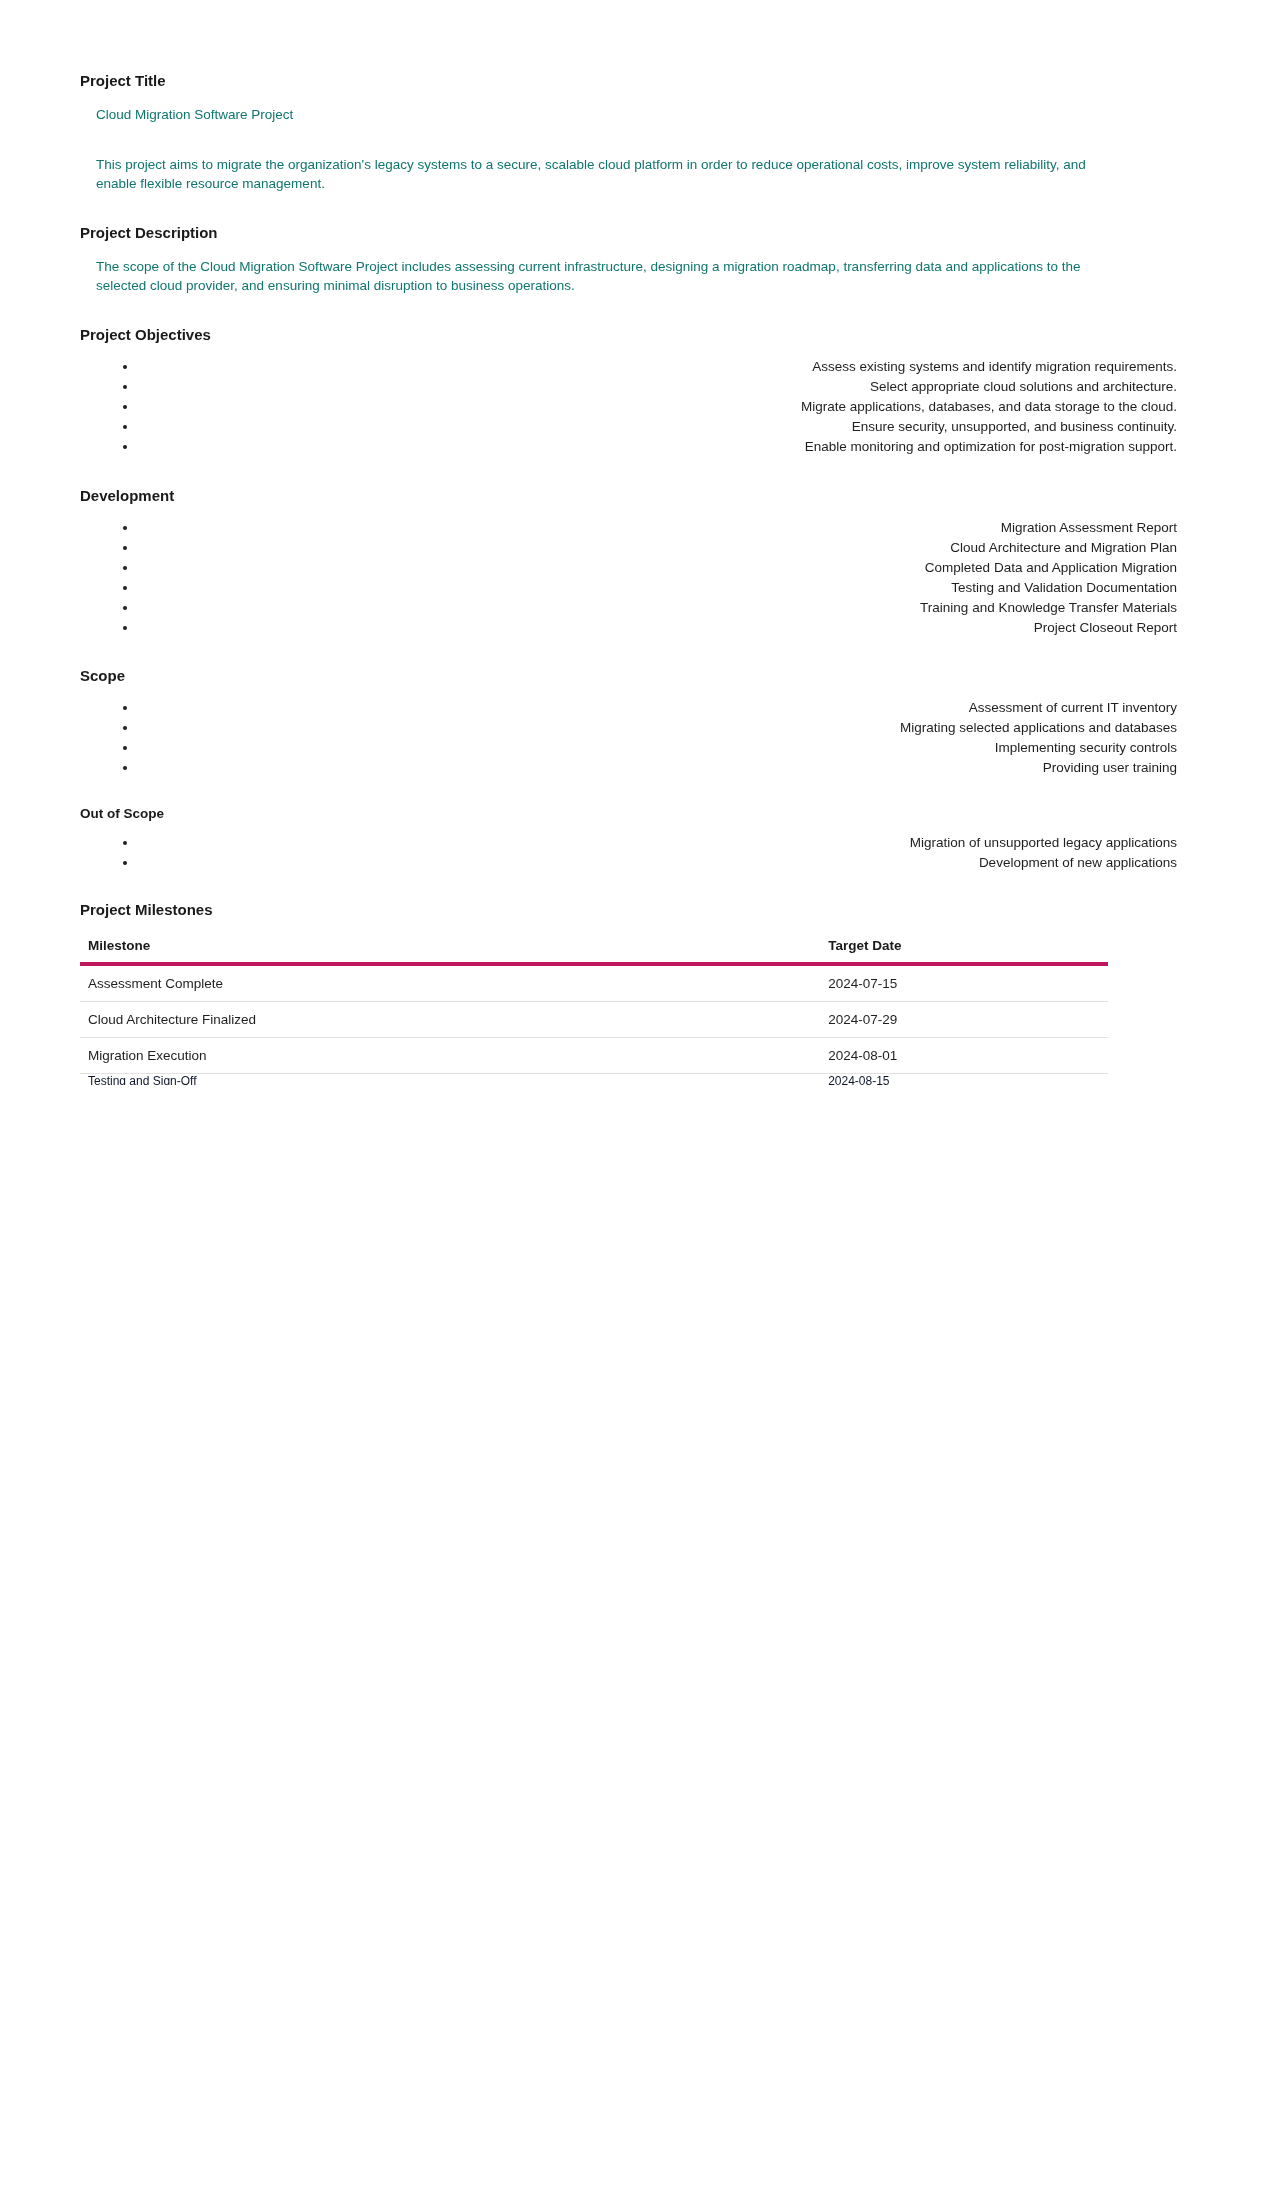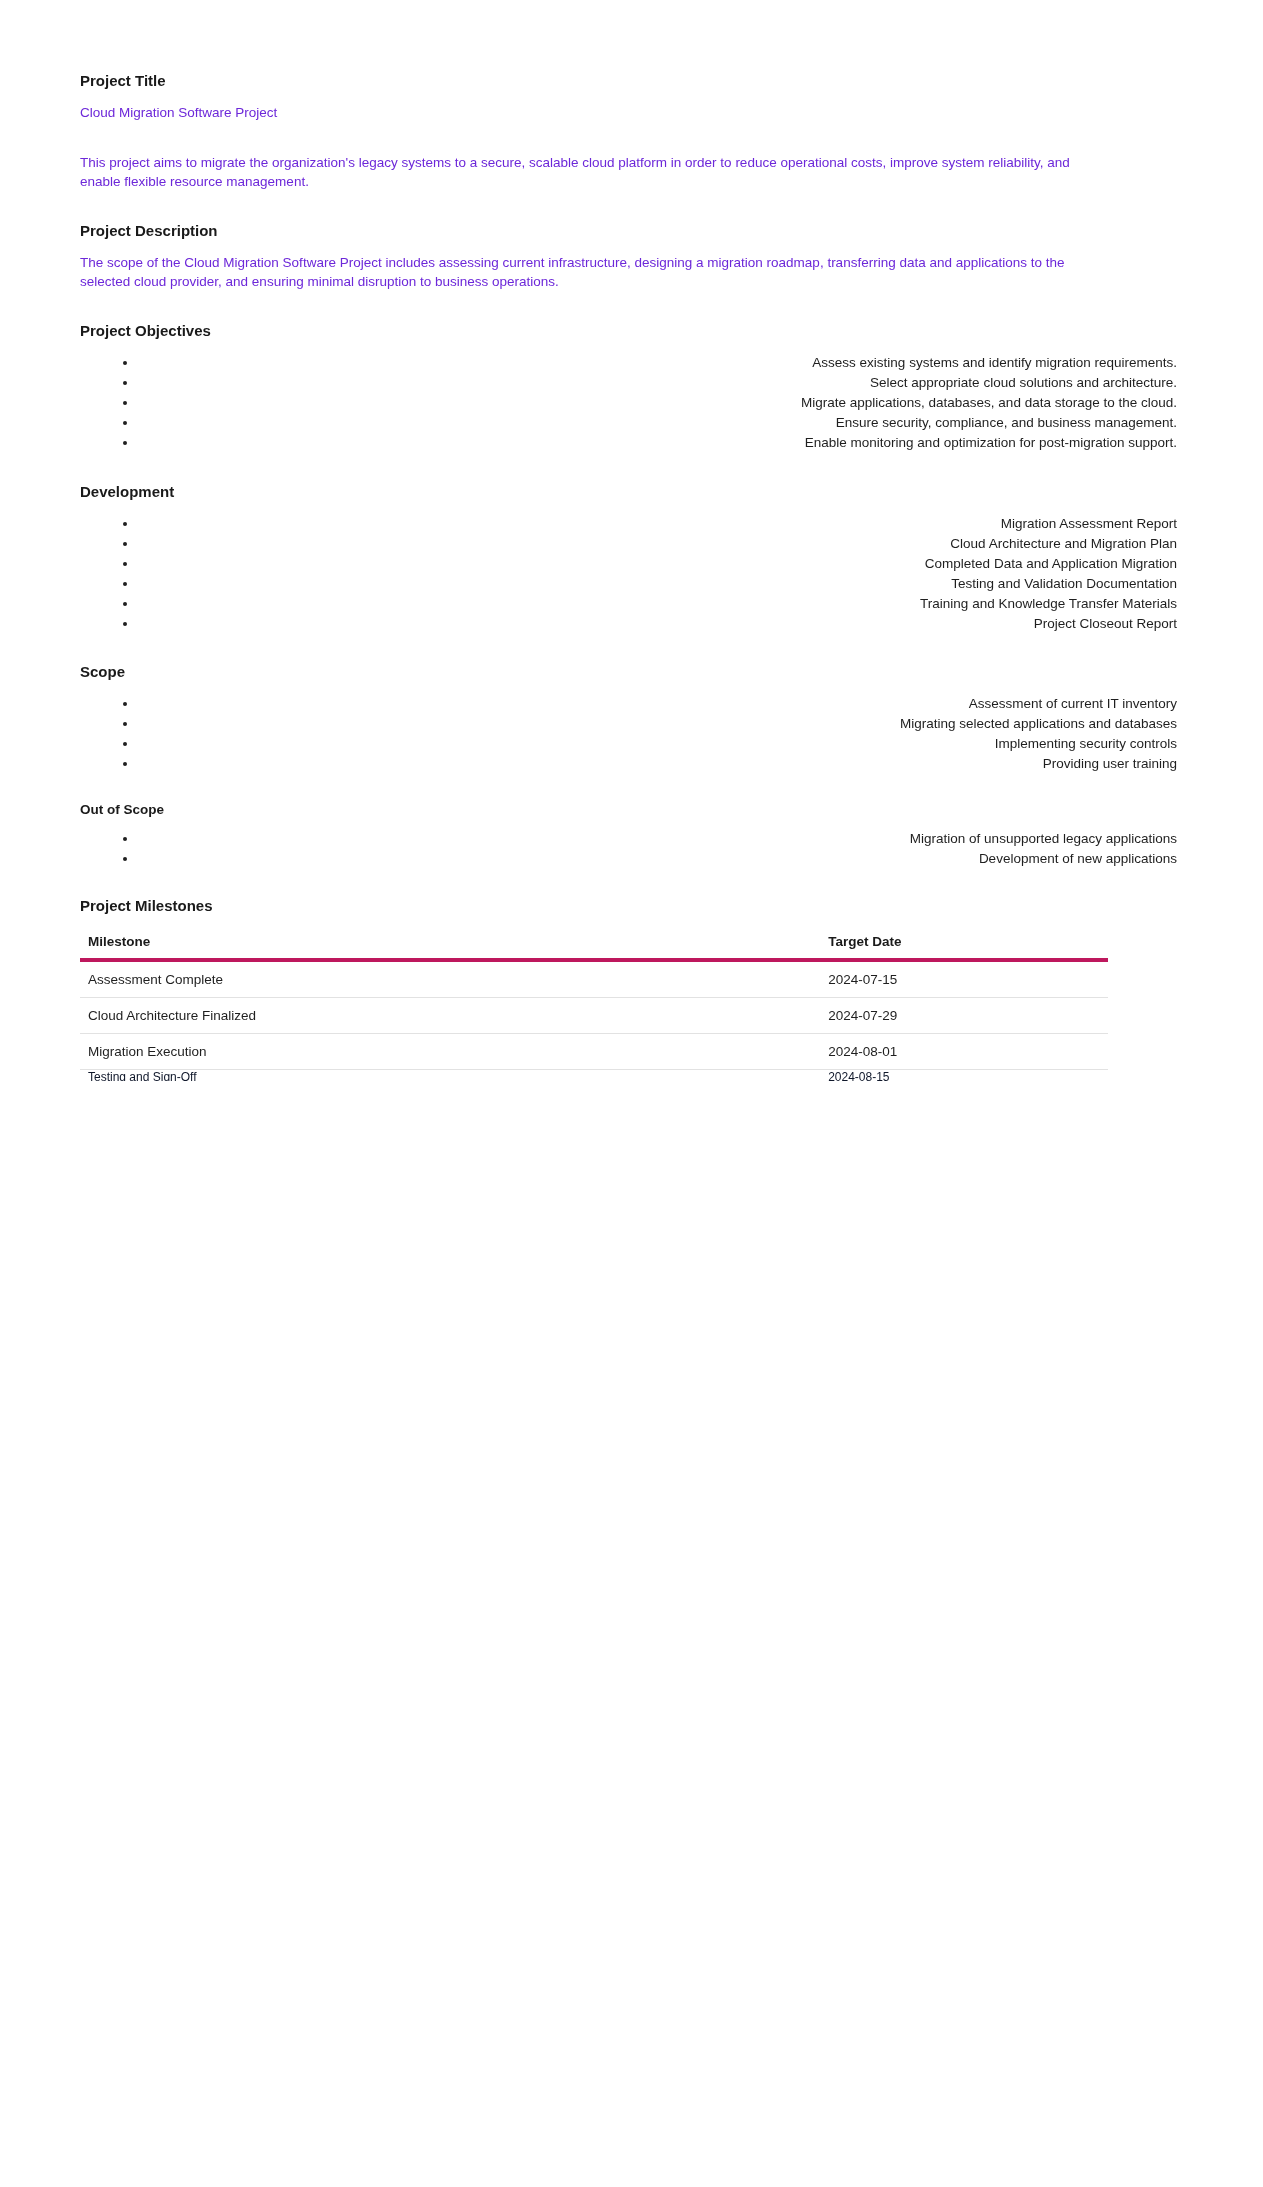--- a/index.html
+++ b/index.html
@@ -35,22 +35,22 @@
   }
   h3.sub-section-title {
     font-size: 13.5px;
     font-weight: bold;
     margin: 0 0 12px 0;
     color: #1a1a1a;
   }
   p.body-text {
     font-size: 13.5px;
     line-height: 1.45;
-    margin: 0;
-    color: #6d28d9;
+    margin: 16px;
+    color: #0f766e;
     max-width: 1030px;
   }
   .block {
     margin-bottom: 30px;
   }
   .block-tight {
     margin-bottom: 28px;
   }
   ul.bullets {
     margin: 8px;
@@ -128,21 +128,21 @@
     <h2 class="section-title">Project Description</h2>
     <p class="body-text">The scope of the Cloud Migration Software Project includes assessing current infrastructure, designing a migration roadmap, transferring data and applications to the selected cloud provider, and ensuring minimal disruption to business operations.</p>
   </div>
 
   <div class="block">
     <h2 class="section-title">Project Objectives</h2>
     <ul class="bullets">
       <li>Assess existing systems and identify migration requirements.</li>
       <li>Select appropriate cloud solutions and architecture.</li>
       <li>Migrate applications, databases, and data storage to the cloud.</li>
-      <li>Ensure security, compliance, and business management.</li>
+      <li>Ensure security, unsupported, and business continuity.</li>
       <li>Enable monitoring and optimization for post-migration support.</li>
     </ul>
   </div>
 
   <div class="block">
     <h2 class="section-title">Development</h2>
     <ul class="bullets">
       <li>Migration Assessment Report</li>
       <li>Cloud Architecture and Migration Plan</li>
       <li>Completed Data and Application Migration</li>

